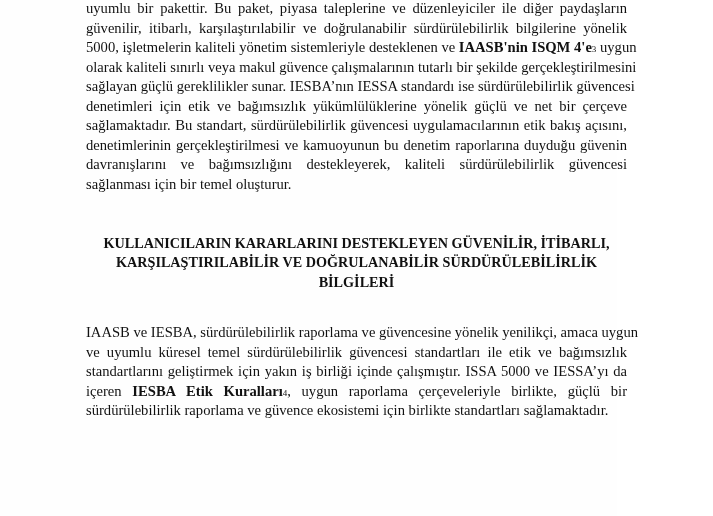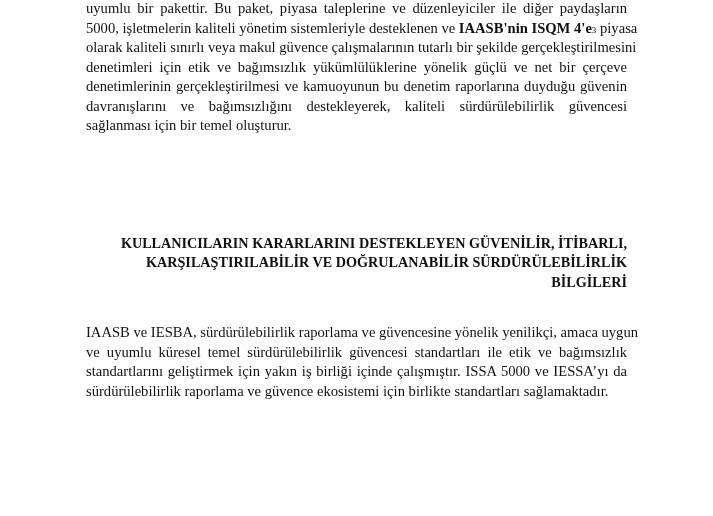--- a/index.html
+++ b/index.html
@@ -17,45 +17,49 @@
     .para .line { display: block; text-align: justify; text-align-last: justify; white-space: nowrap; height: 19.5px; }
     .para .line.last { text-align-last: left; }
     #p1 { top: -1px; }
     #p2 { top: 323px; }
     .heading {
       position: absolute; left: 86px; width: 541px; top: 234px;
       font-family: "Liberation Serif", serif; font-weight: bold;
       font-size: 14.2px; line-height: 19.3px; color: #111111;
       text-align: center; margin: 0;
     }
-    .heading .hline { display: block; white-space: nowrap; text-align: right; }
+    .heading .hline { display: block; white-space: nowrap; }
     b { font-weight: bold; }
     .fn { font-size: 9px; vertical-align: baseline; }
   </style>
 </head>
 <body>
 
 <div class="page">
 
   <div class="para" id="p1">
     <span class="line">uyumlu bir pakettir. Bu paket, piyasa taleplerine ve düzenleyiciler ile diğer paydaşların</span>
-    <span class="line"><span>5000, işletmelerin kaliteli yönetim sistemleriyle desteklenen ve </span><b>IAASB'nin ISQM 4'e</b><span class="fn">3</span><span> piyasa</span></span>
+    <span class="line">güvenilir, itibarlı, karşılaştırılabilir ve doğrulanabilir sürdürülebilirlik bilgilerine yönelik</span>
+    <span class="line"><span>5000, işletmelerin kaliteli yönetim sistemleriyle desteklenen ve </span><b>IAASB'nin ISQM 4'e</b><span class="fn">3</span><span> uygun</span></span>
     <span class="line">olarak kaliteli sınırlı veya makul güvence çalışmalarının tutarlı bir şekilde gerçekleştirilmesini</span>
+    <span class="line">sağlayan güçlü gereklilikler sunar. IESBA’nın IESSA standardı ise sürdürülebilirlik güvencesi</span>
     <span class="line">denetimleri için etik ve bağımsızlık yükümlülüklerine yönelik güçlü ve net bir çerçeve</span>
+    <span class="line">sağlamaktadır. Bu standart, sürdürülebilirlik güvencesi uygulamacılarının etik bakış açısını,</span>
     <span class="line">denetimlerinin gerçekleştirilmesi ve kamuoyunun bu denetim raporlarına duyduğu güvenin</span>
     <span class="line">davranışlarını ve bağımsızlığını destekleyerek, kaliteli sürdürülebilirlik güvencesi</span>
     <span class="line last">sağlanması için bir temel oluşturur.</span>
   </div>
 
   <h2 class="heading">
     <span class="hline">KULLANICILARIN KARARLARINI DESTEKLEYEN GÜVENİLİR, İTİBARLI,</span>
     <span class="hline">KARŞILAŞTIRILABİLİR VE DOĞRULANABİLİR SÜRDÜRÜLEBİLİRLİK</span>
     <span class="hline">BİLGİLERİ</span>
   </h2>
 
   <div class="para" id="p2">
     <span class="line">IAASB ve IESBA, sürdürülebilirlik raporlama ve güvencesine yönelik yenilikçi, amaca uygun</span>
     <span class="line">ve uyumlu küresel temel sürdürülebilirlik güvencesi standartları ile etik ve bağımsızlık</span>
     <span class="line">standartlarını geliştirmek için yakın iş birliği içinde çalışmıştır. ISSA 5000 ve IESSA’yı da</span>
+    <span class="line"><span>içeren </span><b>IESBA Etik Kuralları</b><span class="fn">4</span><span>, uygun raporlama çerçeveleriyle birlikte, güçlü bir</span></span>
     <span class="line last">sürdürülebilirlik raporlama ve güvence ekosistemi için birlikte standartları sağlamaktadır.</span>
   </div>
 
 </div>
 
 </body></html>

